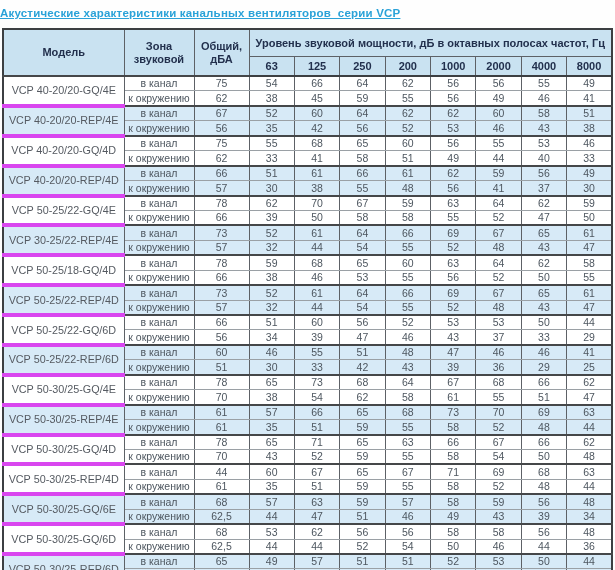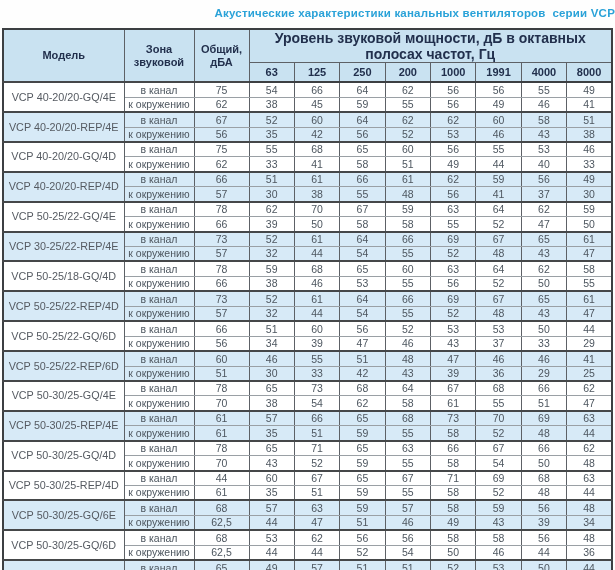--- a/index.html
+++ b/index.html
@@ -5,26 +5,27 @@
   html, body { margin: 0; padding: 0; }
   body {
     width: 615px; height: 570px;
     background: #fefefe;
     font-family: "Liberation Sans", sans-serif;
     overflow: hidden;
   }
   .page { width: 615px; }
   .title {
     margin: 7px 0 9px 0;
-    text-align: right;
+    text-align: left;
     font-size: 11.5px;
     font-weight: bold;
     color: #2aa2d8;
     letter-spacing: 0.2px;
     white-space: pre;
+    text-decoration: underline;
   }
   table.acoustic {
     border-collapse: collapse;
     table-layout: fixed;
     width: 611px;
     margin-left: 2px;
     border: 2px solid #3c3f42;
   }
   th, td {
     border: 1px solid #5d6166;
@@ -35,34 +36,34 @@
   thead th {
     background: #c9e2f1;
     color: #22304d;
     font-weight: bold;
     font-size: 11px;
     line-height: 1.15;
     text-align: center;
   }
   thead tr.main-row th { height: 26px; }
   thead tr.freq-row th { height: 18px; border-bottom: 2px solid #3c3f42; }
-  th.spl-th { font-size: 14px; }
+  th.spl-th { font-size: 11px; }
   tbody td {
     font-size: 10.5px;
     color: #4d565f;
     text-align: center;
     height: 13.45px;
     line-height: 1;
     background: #ffffff;
   }
   td.model-cell { font-size: 10.8px; color: #555a61; }
   tr.band td { background: #d7eaf7; }
   tr.group-start td { border-top: 2px solid #454749; }
   tr.row-duct td { border-bottom: 1px solid #9aa0a5; }
-  tr.row-duct td.model-cell { border-bottom: 1px solid #d946ef; }
+  tr.row-duct td.model-cell { border-bottom: 4px solid #d946ef; }
 </style>
 </head>
 <body>
 
 <div class="page">
   <div class="title">Акустические характеристики канальных вентиляторов  серии VCP</div>
 
   <table class="acoustic">
     <colgroup>
       <col style="width:121px">
@@ -83,21 +84,21 @@
         <th rowspan="2">Зона звуковой</th>
         <th rowspan="2">Общий, дБА</th>
         <th colspan="8" class="spl-th">Уровень звуковой мощности, дБ в октавных полосах частот, Гц</th>
       </tr>
       <tr class="freq-row" id="freq-row">
           <th>63</th>
           <th>125</th>
           <th>250</th>
           <th>200</th>
           <th>1000</th>
-          <th>1991</th>
+          <th>2000</th>
           <th>4000</th>
           <th>8000</th>
         </tr>
     </thead>
     <tbody id="table-body">
   <tr class="row-duct group-start">
     <td class="model-cell" rowspan="2">VCP 40-20/20-GQ/4E</td>
     <td>в канал</td>
     <td>75</td>
     <td>54</td>

